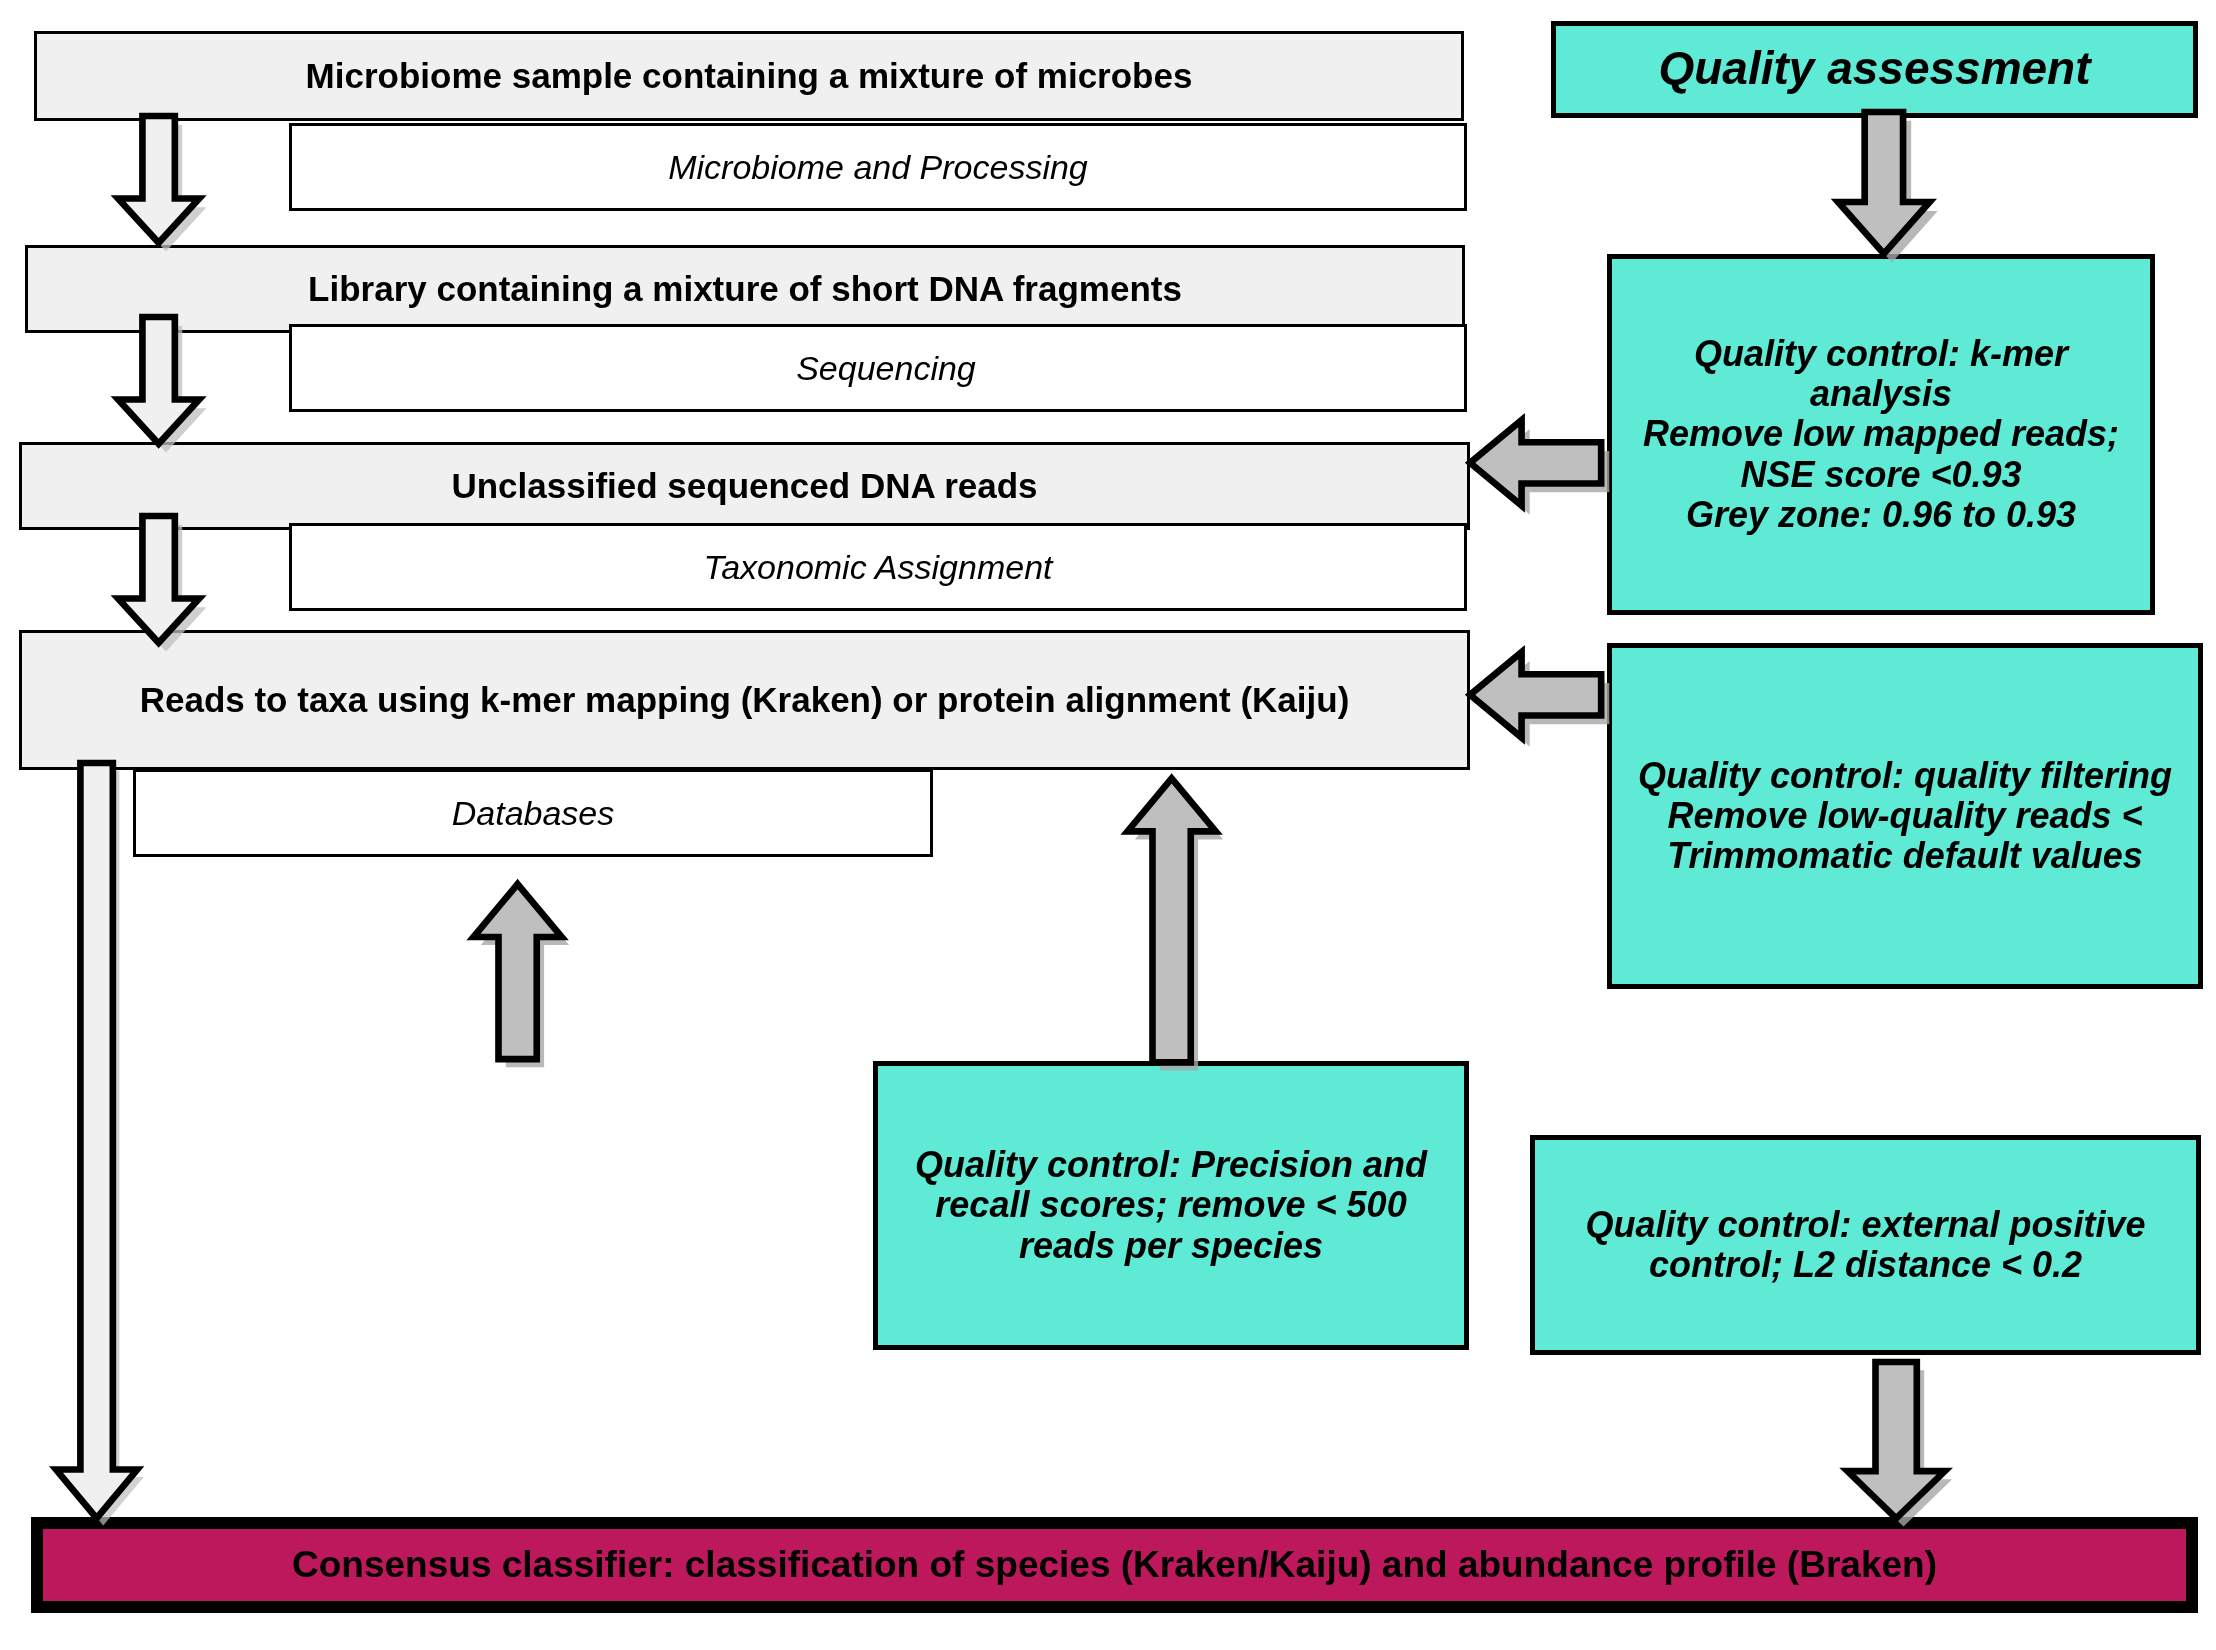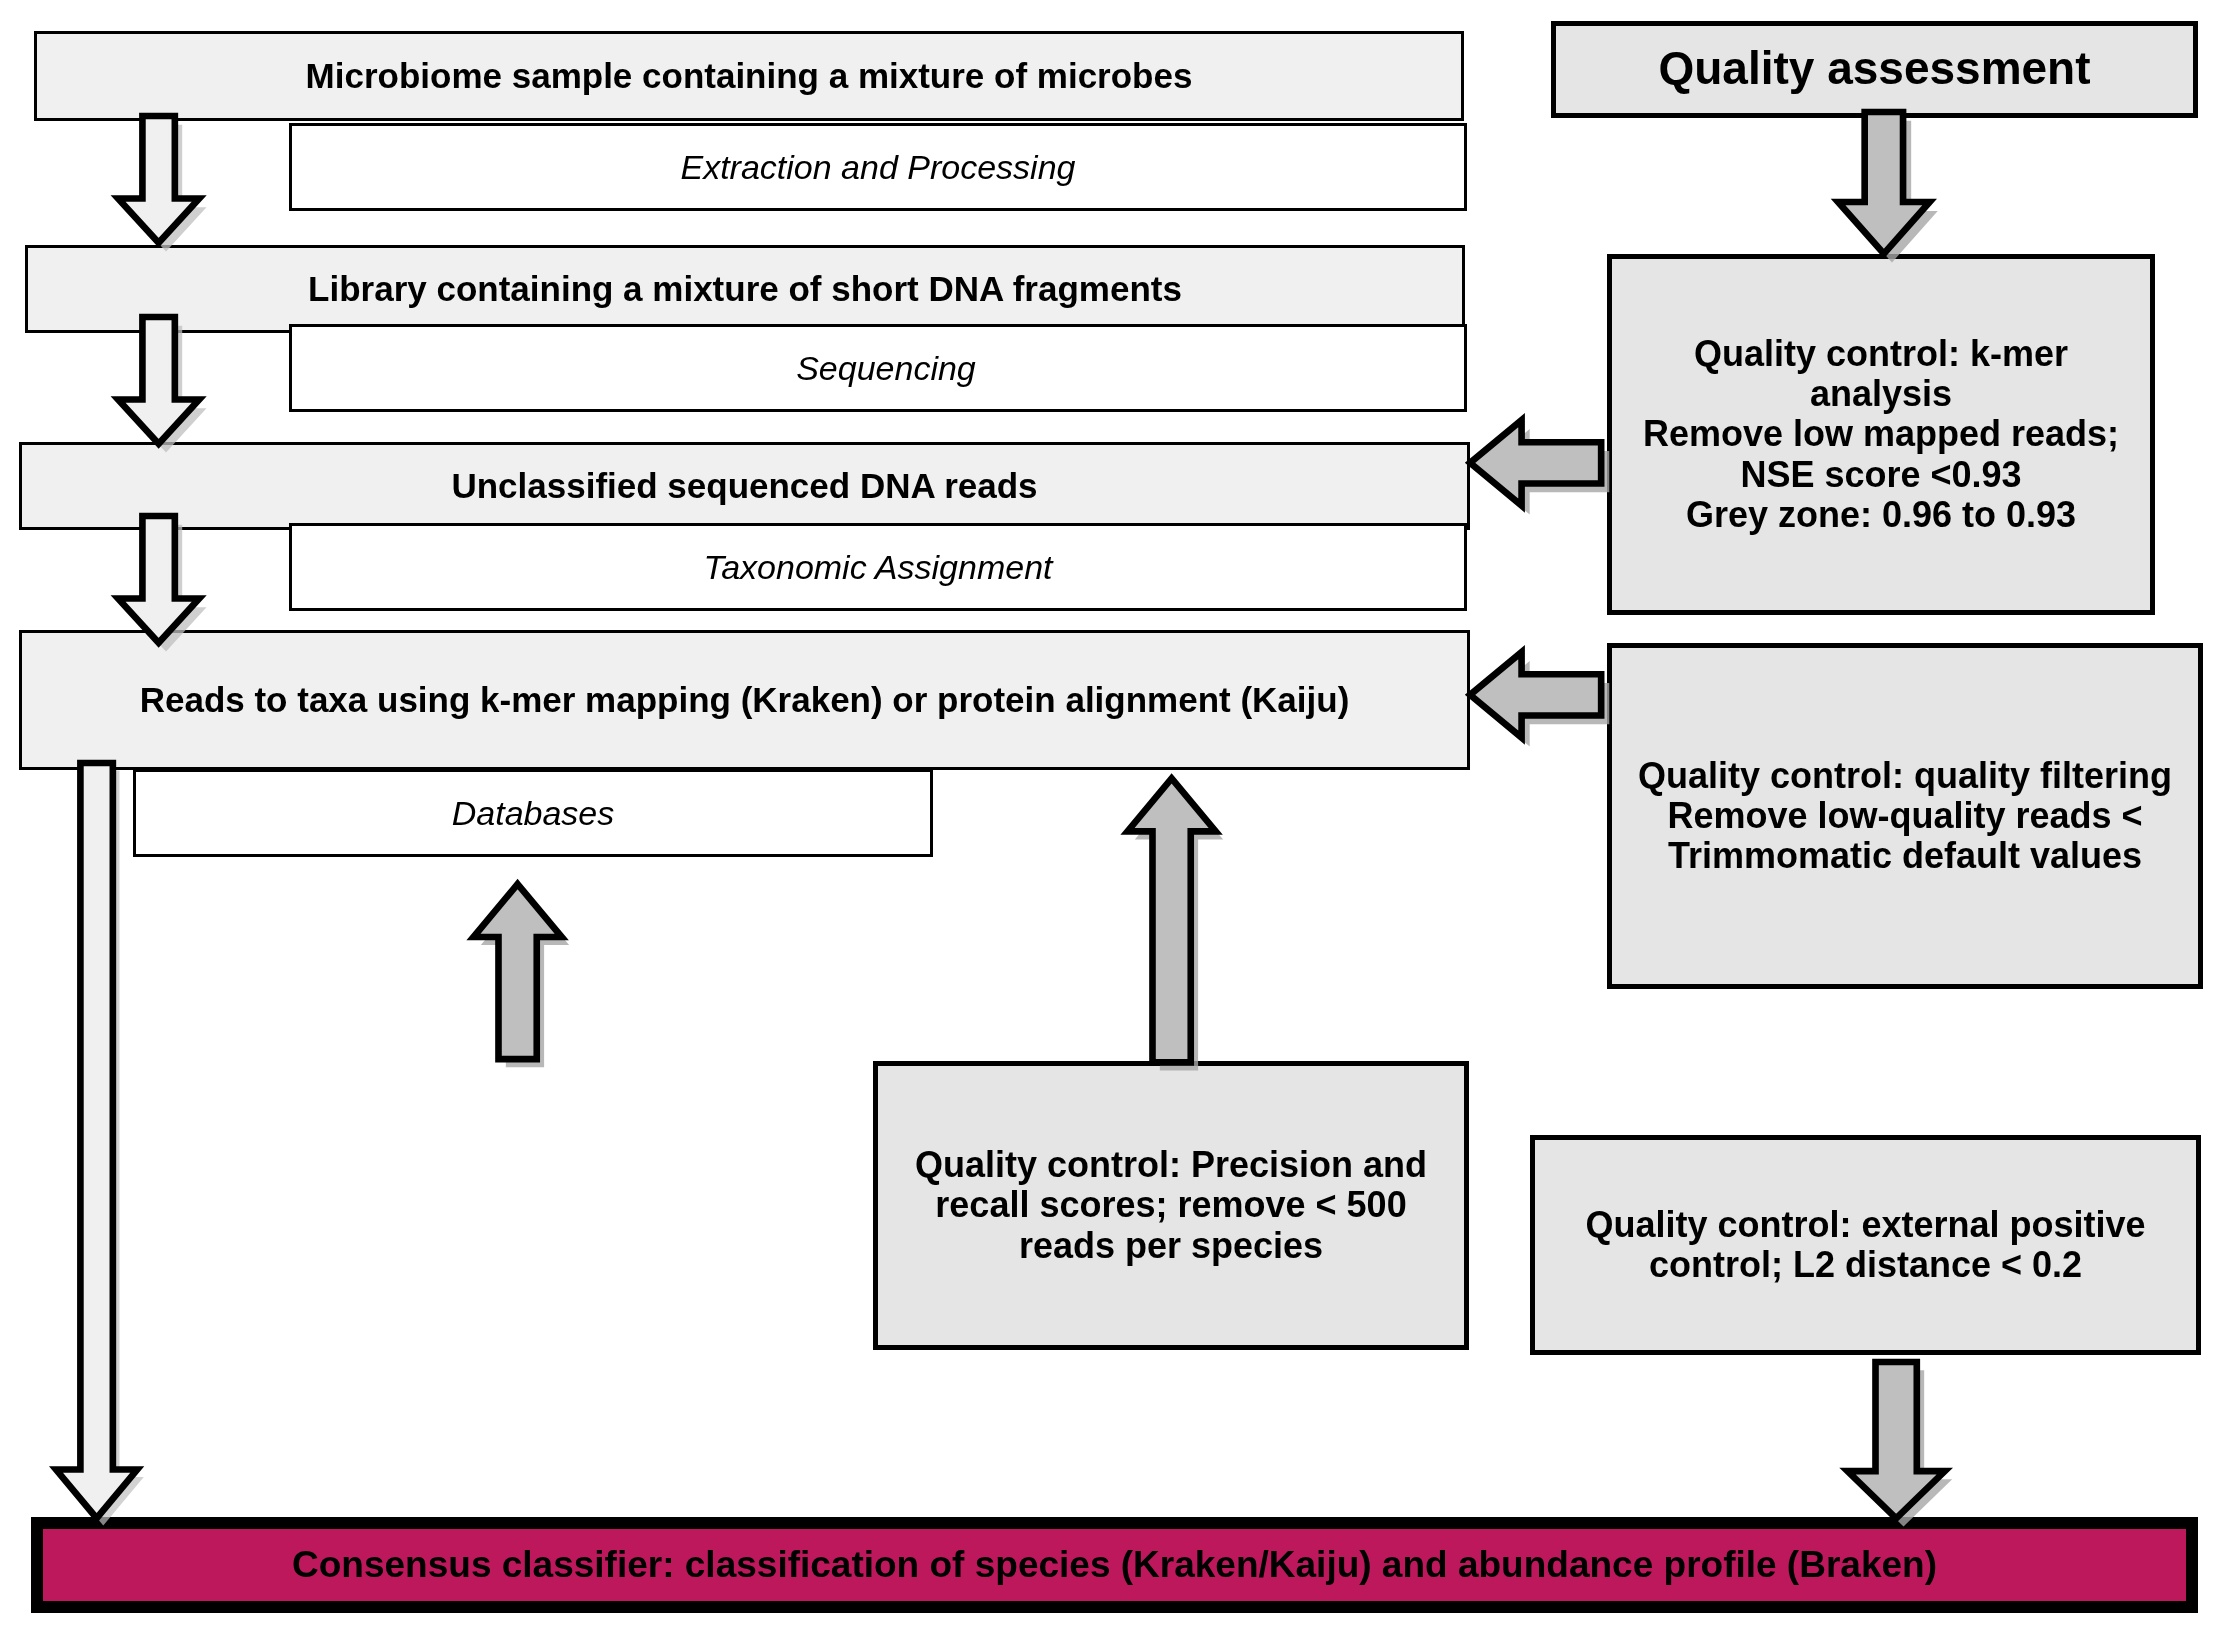--- a/index.html
+++ b/index.html
@@ -20,24 +20,25 @@
     text-align:center;
     line-height:1.12;
   }
   .light{
     background:#f0f0f0;
     border:3.7px solid #000000;
     font-weight:bold;
     color:#000000;
   }
   .grey{
-    background:#e5e5e5;
+    background:#5eead4;
     border:5.2px solid #000000;
     font-weight:bold;
     color:#000000;
+    font-style:italic;
   }
   .plain{
     background:#ffffff;
     border:3.7px solid #000000;
     font-style:italic;
     font-weight:normal;
     color:#000000;
   }
   .thick{
     background:#be185d;
@@ -56,21 +57,21 @@
 </head>
 <body>
 
 <div id="canvas">
 
   <div class="box light" style="left:34px;top:31px;width:1430px;height:90px;font-size:35px;">
     <span class="txt">Microbiome sample containing a mixture of microbes</span>
   </div>
 
   <div class="box plain" style="left:289px;top:123px;width:1178px;height:88px;font-size:34px;">
-    <span class="txt">Extraction and Processing</span>
+    <span class="txt">Microbiome and Processing</span>
   </div>
 
   <div class="box light" style="left:25px;top:245px;width:1440px;height:88px;font-size:35px;">
     <span class="txt">Library containing a mixture of short DNA fragments</span>
   </div>
 
   <div class="box plain" style="left:289px;top:324px;width:1178px;height:88px;font-size:34px;padding-left:16px;">
     <span class="txt">Sequencing</span>
   </div>
 

